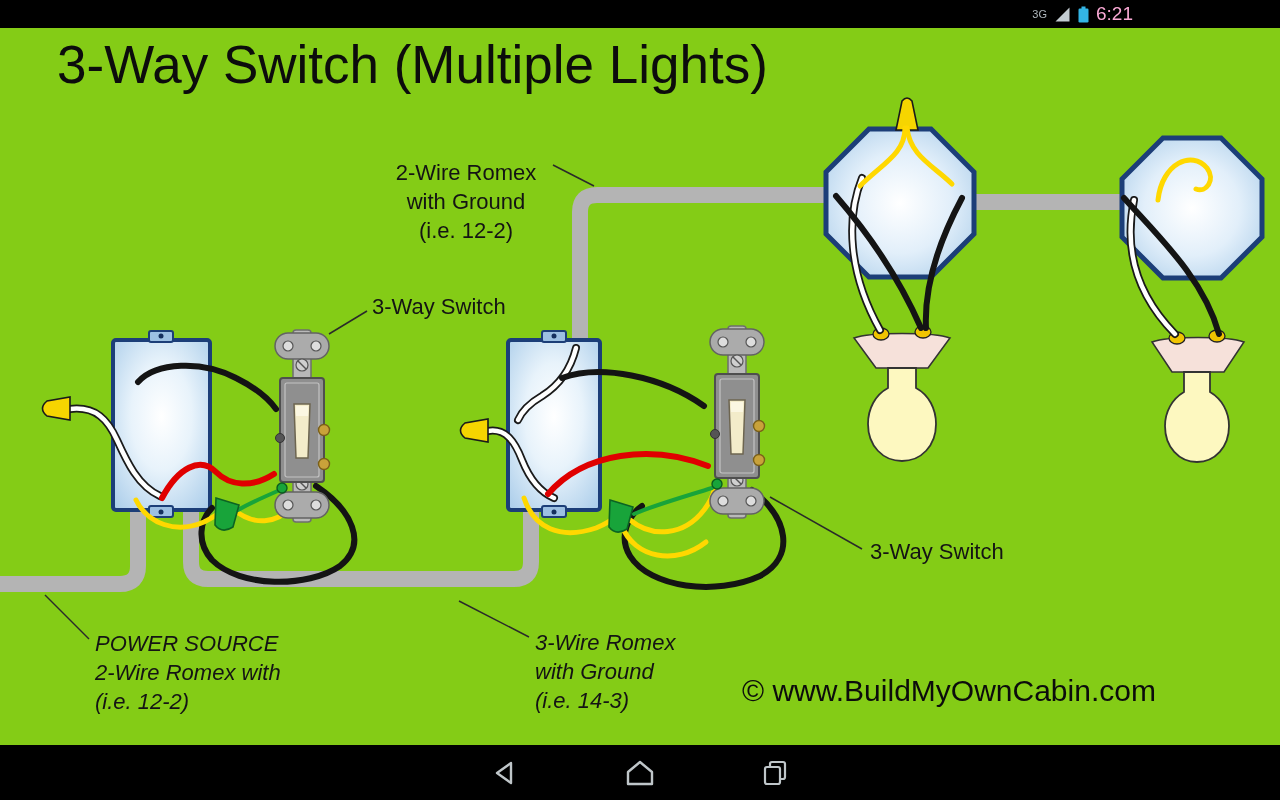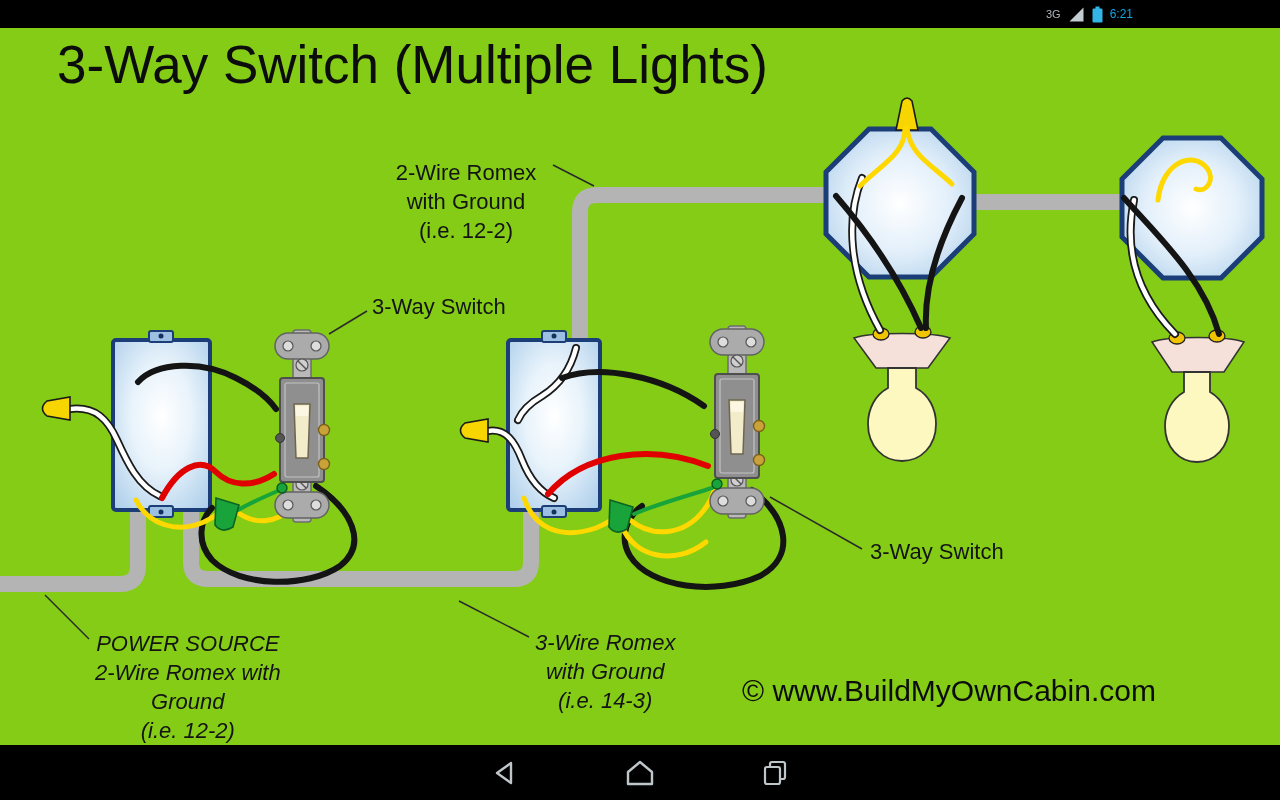--- a/index.html
+++ b/index.html
@@ -2,25 +2,25 @@
 <html><head>
 <meta charset="utf-8">
 <style>
   html,body{margin:0;padding:0;}
   body{width:1280px;height:800px;background:#000;position:relative;overflow:hidden;
        font-family:"Liberation Sans",sans-serif;}
   .status-bar{position:absolute;top:0;left:0;width:1143px;height:28px;background:#000;
        display:flex;align-items:center;justify-content:flex-end;gap:7px;
        padding-right:10px;box-sizing:border-box;}
   .net-label{color:#aeb6bb;font-size:11px;}
-  .clock{color:#0ea5e9;font-size:12px;}
+  .clock{color:#f9a8d4;font-size:19px;}
   .content{position:absolute;top:28px;left:0;width:1280px;height:717px;background:#84cc16;}
   svg.diagram{position:absolute;top:0;left:0;}
   .title{position:absolute;left:57px;top:6px;font-size:53px;color:#0c0c0c;white-space:nowrap;}
-  .lbl{position:absolute;color:#141414;font-size:22px;line-height:29px;text-align:center;}
+  .lbl{position:absolute;color:#141414;font-size:22px;line-height:29px;}
   .lbl-2wire{left:385px;top:130px;width:162px;text-align:center;}
   .lbl-switch1{left:372px;top:264px;}
   .lbl-switch2{left:870px;top:509px;}
   .lbl-power{left:95px;top:601px;font-style:italic;}
   .lbl-3wire{left:535px;top:600px;font-style:italic;}
   .lbl-copyright{left:742px;top:645px;font-size:30px;line-height:36px;color:#0c0c0c;}
   .nav-bar{position:absolute;top:745px;left:0;width:1280px;height:55px;background:#000;
        display:flex;align-items:center;justify-content:center;gap:75px;}
   .nav-btn{background:none;border:none;padding:0;width:60px;height:48px;display:flex;
        align-items:center;justify-content:center;cursor:pointer;}
@@ -192,21 +192,20 @@
     <div>with Ground</div>
     <div>(i.e. 12-2)</div>
   </div>
 
   <div class="lbl lbl-switch1">3-Way Switch</div>
   <div class="lbl lbl-switch2">3-Way Switch</div>
 
   <div class="lbl lbl-power">
     <div>POWER SOURCE</div>
     <div>2-Wire Romex with</div>
-    <div>Ground</div>
     <div>(i.e. 12-2)</div>
   </div>
 
   <div class="lbl lbl-3wire">
     <div>3-Wire Romex</div>
     <div>with Ground</div>
     <div>(i.e. 14-3)</div>
   </div>
 
   <div class="lbl lbl-copyright">© www.BuildMyOwnCabin.com</div>

